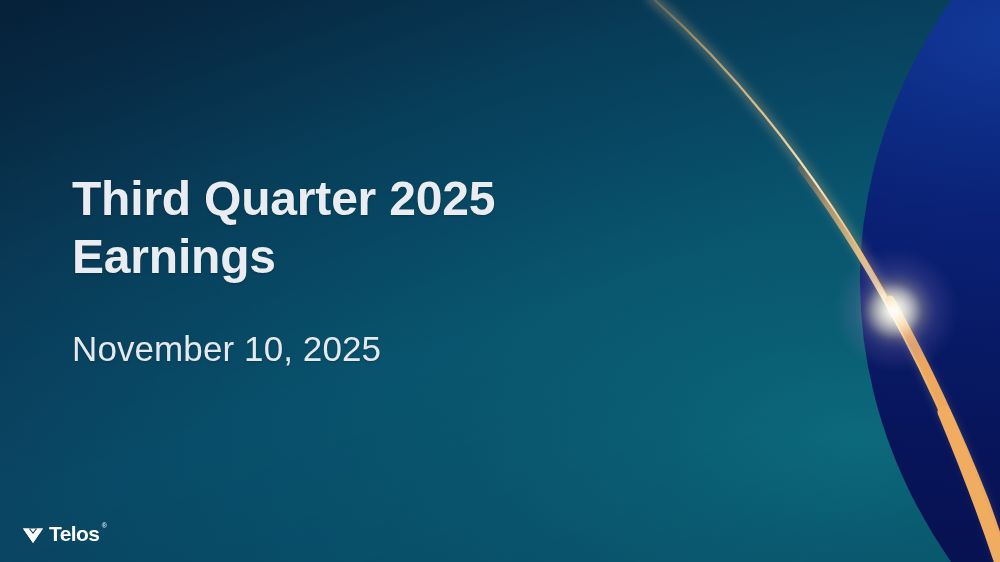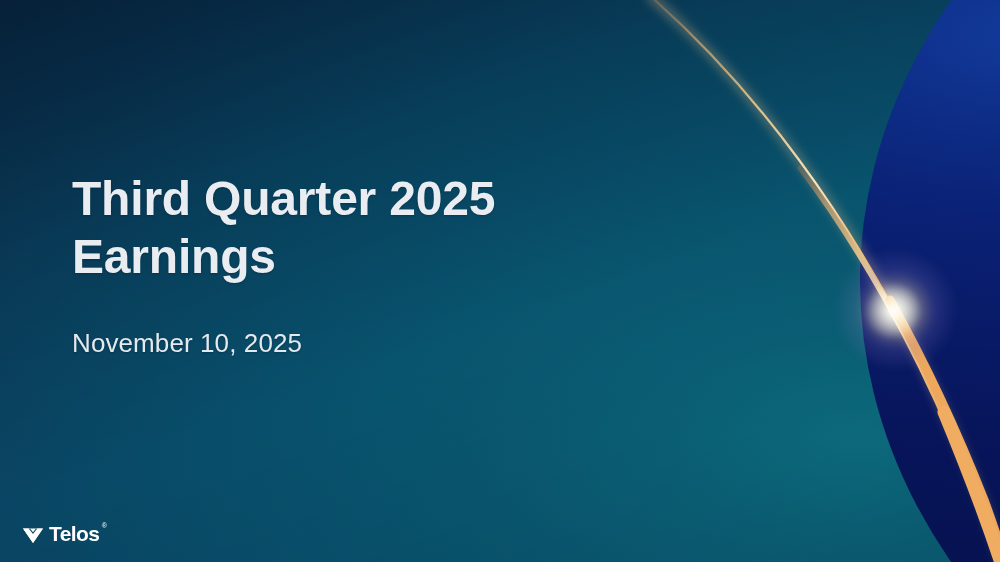--- a/index.html
+++ b/index.html
@@ -125,21 +125,21 @@
     font-weight: bold;
     line-height: 1.21;
     letter-spacing: -0.2px;
     color: #e9edf1;
     text-shadow: 0 1px 2px rgba(2,20,40,0.30);
     white-space: pre-line;
   }
   .slide-date {
     margin: 0;
     padding-top: 42px;
-    font-size: 26px;
+    font-size: 35px;
     font-weight: normal;
     line-height: 1.2;
     color: #e4e9ee;
     letter-spacing: 0.1px;
     text-shadow: 0 1px 2px rgba(2,20,40,0.28);
   }
 
   
   .logo {
     position: absolute;

